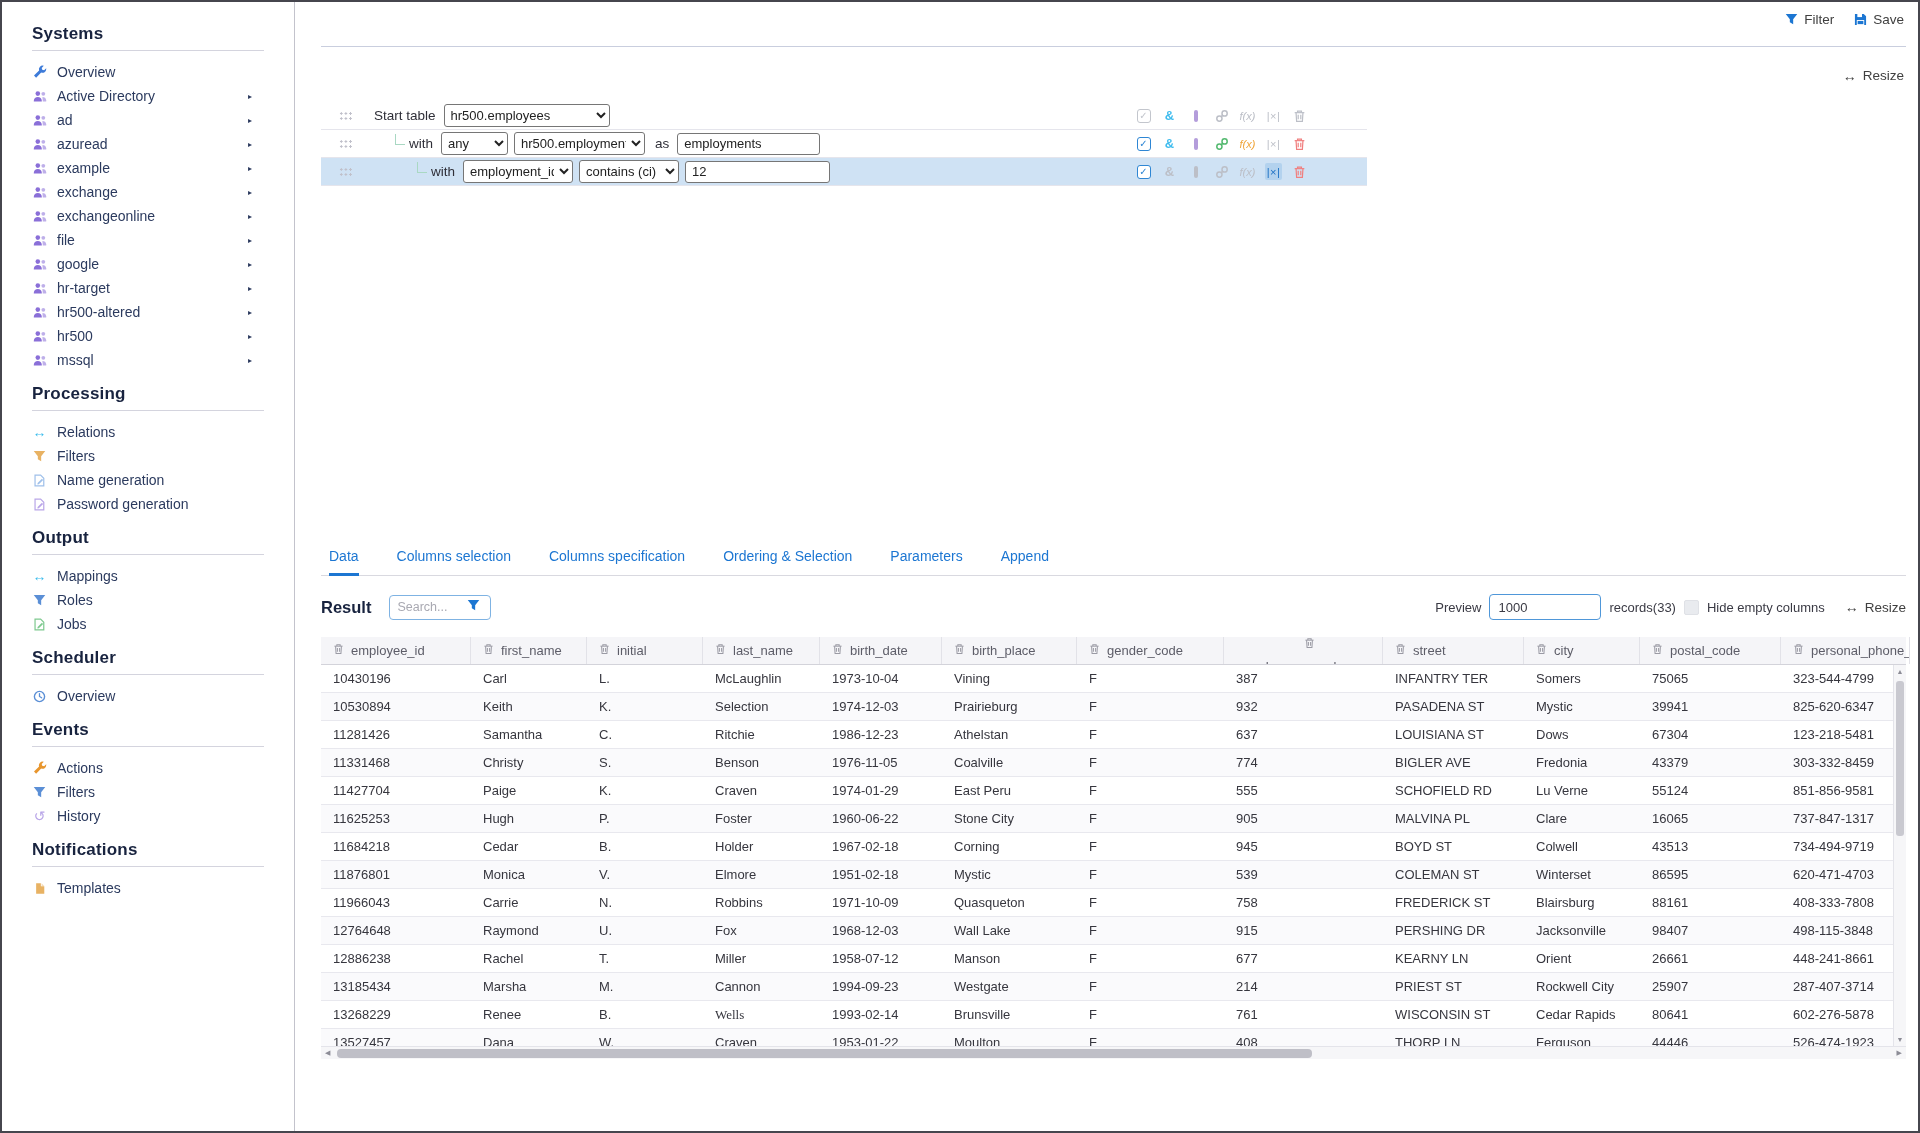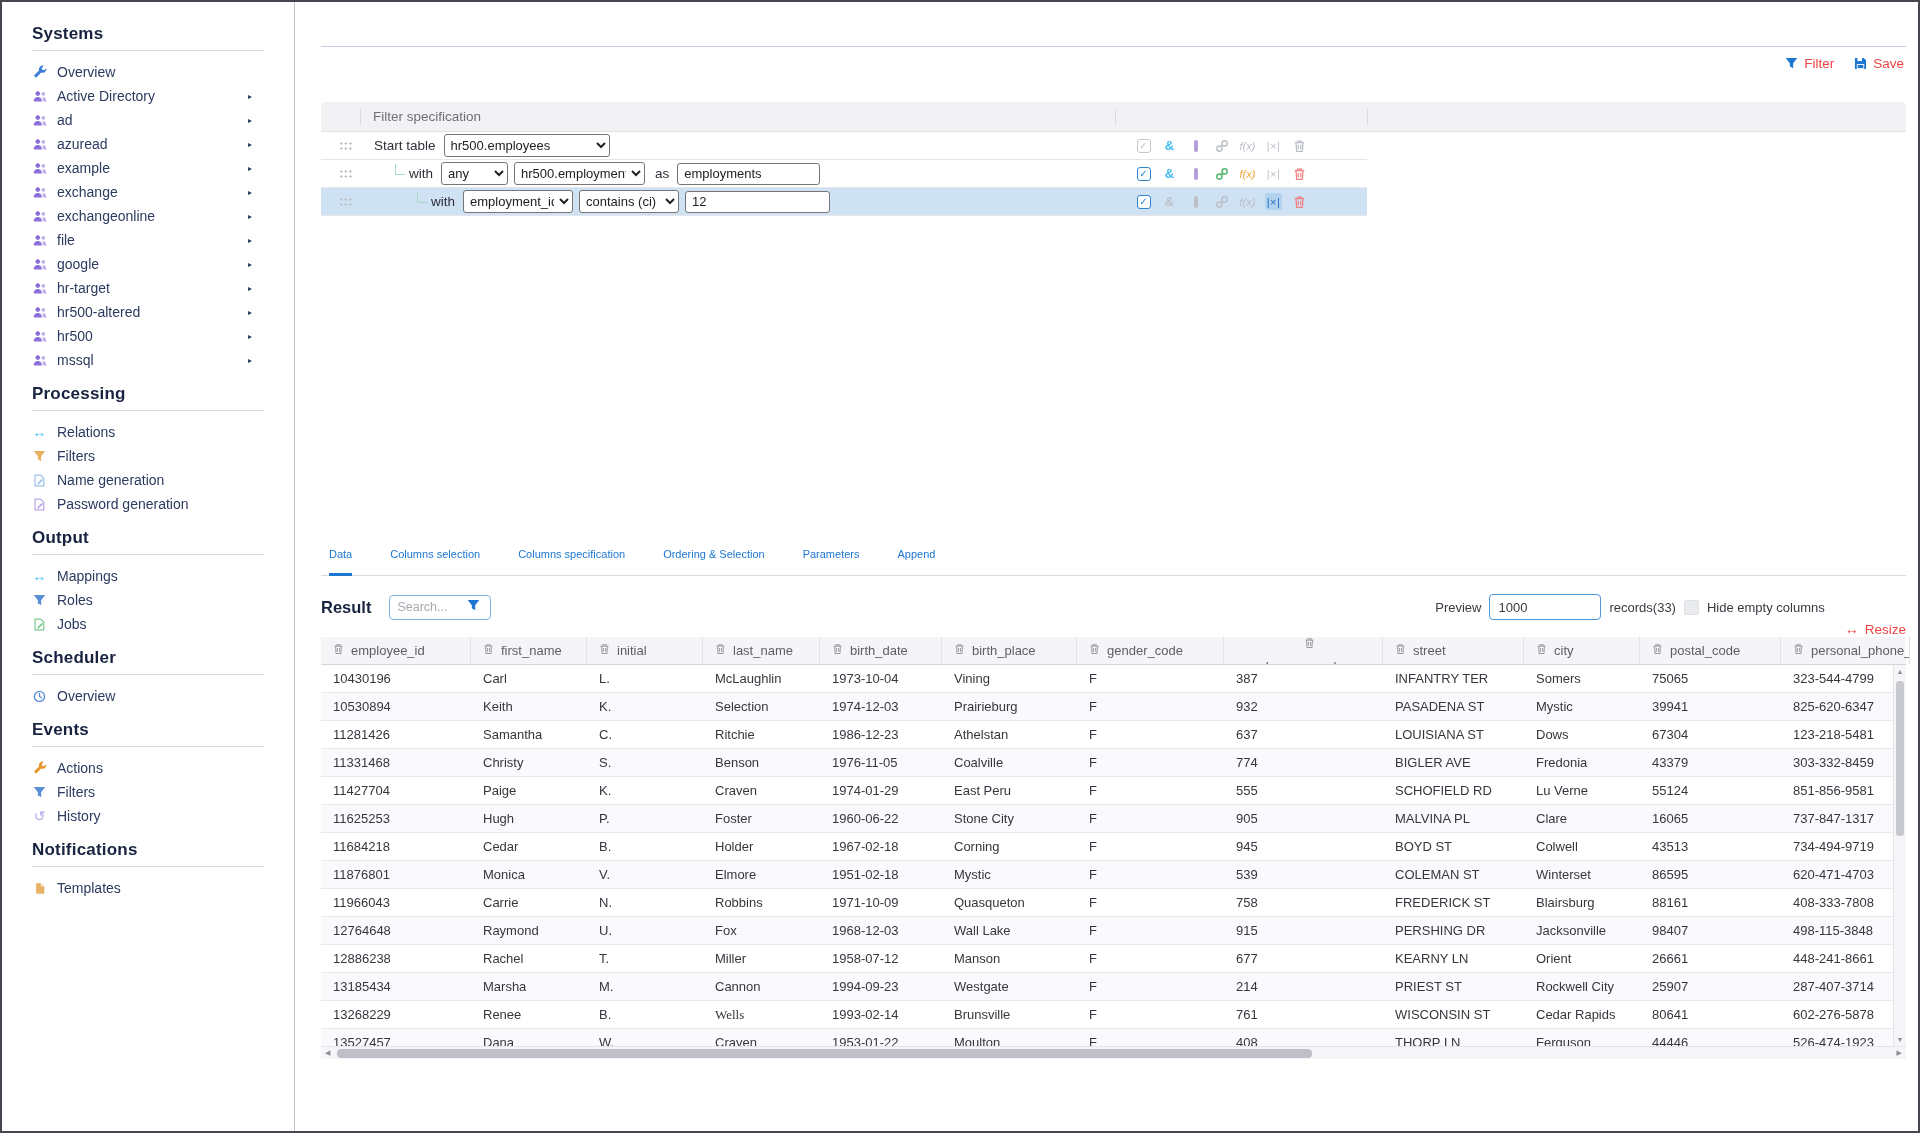--- a/index.html
+++ b/index.html
@@ -13,21 +13,21 @@
   .side-title { font-size:17px; font-weight:700; color:#18233f; margin-top:12px; padding-bottom:6px; border-bottom:1px solid #d4d4de; width:232px; letter-spacing:.2px; }
   .side-items { padding-top:9px; }
   .side-item { position:relative; height:24px; display:flex; align-items:center; gap:10px; font-size:14px; color:#2b3a5e; width:232px; cursor:pointer; }
   .side-item .sicon { width:15px; height:15px; display:flex; align-items:center; justify-content:center; font-size:14px; line-height:1; flex:0 0 15px; }
   .side-item .sicon svg { display:block; }
   .side-item .expand { position:absolute; left:216px; font-size:8px; color:#2b3a5e; }
 
   
   .main { position:absolute; left:293px; top:0; right:0; bottom:0; background:#fff; }
   .top-actions { position:absolute; top:10px; right:14px; display:flex; gap:20px; }
-  .blue-link { color:#ef4444; font-size:13.5px; display:flex; align-items:center; gap:6px; cursor:pointer;margin-top:44px; }
+  .blue-link { color:#404040; font-size:13.5px; display:flex; align-items:center; gap:6px; cursor:pointer; }
   .blue-link svg { display:block; }
   .top-divider { position:absolute; top:44px; left:26px; right:12px; border-top:1px solid #c9cede; }
   .resize-top { position:absolute; top:66px; right:14px; }
   .arrows-glyph { font-size:14px; line-height:1; }
 
   
   .filter-panel { position:absolute; top:100px; left:26px; right:12px; height:424px; }
   .fp-header { position:relative; height:30px; background:#f2f2f5; border-radius:4px 4px 0 0; border-bottom:1px solid #e0e0e6; }
   .fp-title { position:absolute; left:52px; top:7px; font-size:13.5px; color:#6e6e78; }
   .fp-tick { position:absolute; left:39px; top:7px; bottom:7px; width:1px; background:#d9d9e0; }
@@ -50,21 +50,21 @@
   .c-blue-active { color:#1a6fc4; background:#b3d2ee; border-radius:2px; }
   .cbx { width:14px; height:14px; border:1.5px solid #c3c6cd; border-radius:3px; display:flex; align-items:center; justify-content:center; font-size:10px; color:#c3c6cd; background:#fff; }
   .cbx.checked-blue { border-color:#2e86d4; color:#2e86d4; }
   .fic .bar-shape { width:4px; height:12px; border-radius:2px; background:currentColor; }
   .fic.amp { font-size:13px; font-weight:600; }
   .fic.fx { font-style:italic; font-size:11px; white-space:nowrap; }
   .fic.xbar { font-size:11px; white-space:nowrap; letter-spacing:.5px; }
 
   
   .tabs { position:absolute; top:545px; left:26px; right:12px; height:29px; border-bottom:1px solid #d9d9e0; display:flex; }
-  .tab { color:#1c76d2; font-size:11px; margin-right:38px; cursor:pointer; position:relative; top:1px; }
+  .tab { color:#1c76d2; font-size:14px; margin-right:38px; cursor:pointer; position:relative; top:1px; }
   .tab:first-child { margin-left:8px; }
   .tab.active { border-bottom:3px solid #1c76d2; }
 
   
   .result { position:absolute; top:588px; left:26px; right:12px; }
   .result-bar { display:flex; align-items:center; height:34px; }
   .result-title { font-size:16.5px; font-weight:700; color:#18233f; }
   .search-box { margin-left:18px; width:102px; height:25px; border:1px solid #7fb3e3; border-radius:4px; display:flex; align-items:center; padding:0 5px 0 7px; background:#fff; }
   .search-box input { border:none; outline:none; width:70px; font-size:12.5px; color:#444; font-family:"Liberation Sans",sans-serif; }
   .search-box input::placeholder { color:#a9a9b2; }
@@ -439,26 +439,20 @@
         <span>Save</span>
       </span>
     </div>
     <div class="top-divider"></div>
     <div class="resize-top blue-link">
       <span class="arrows-glyph">↔</span>
       <span>Resize</span>
     </div>
 
     <section class="filter-panel">
-      <div class="fp-header">
-        <span class="fp-tick"></span>
-        <span class="fp-title">Filter specification</span>
-        <span class="fp-sep s1"></span>
-        <span class="fp-sep s2"></span>
-      </div>
       <div id="fp-rows">
           <div class="fp-row">
             <span class="drag"></span>
             <span class="fp-label" style="margin-left: 21px;">Start table</span>
             <select style="width: 166px;"><option>hr500.employees</option></select>
             <span class="fp-icons">
               <span class="fic">
                 <span class="cbx">✓</span>
               </span>
               <span class="fic c-cyan amp">&amp;</span>

